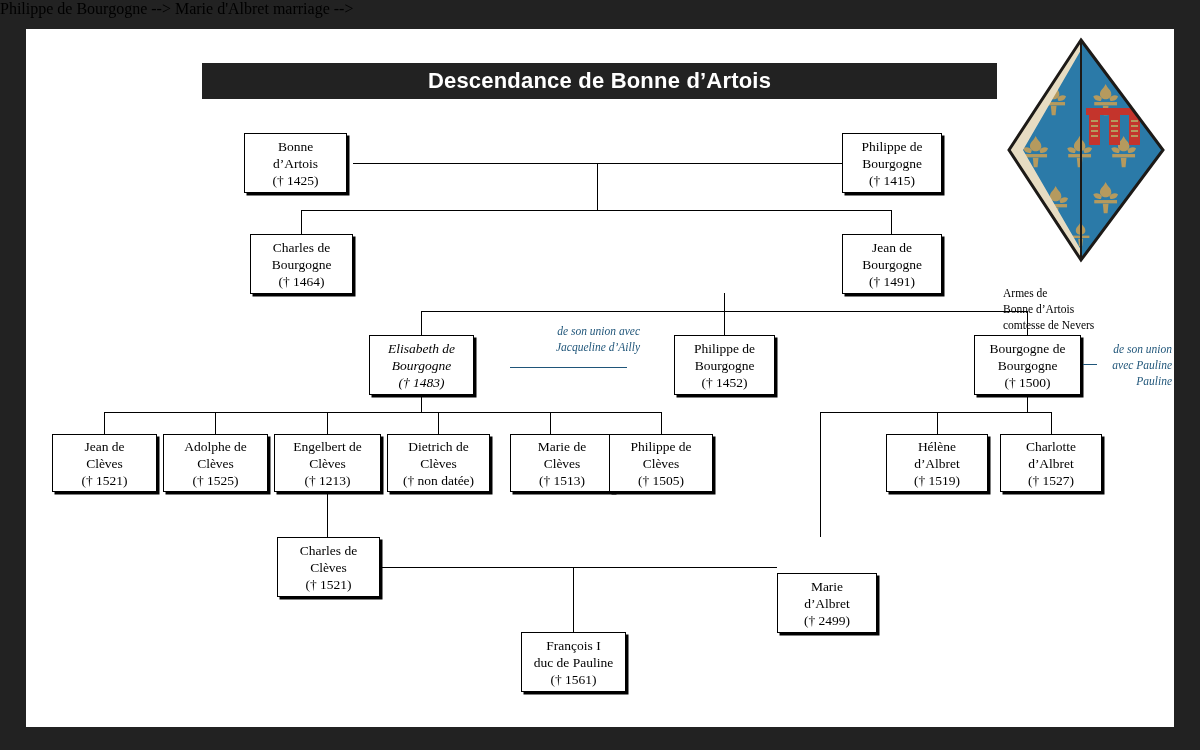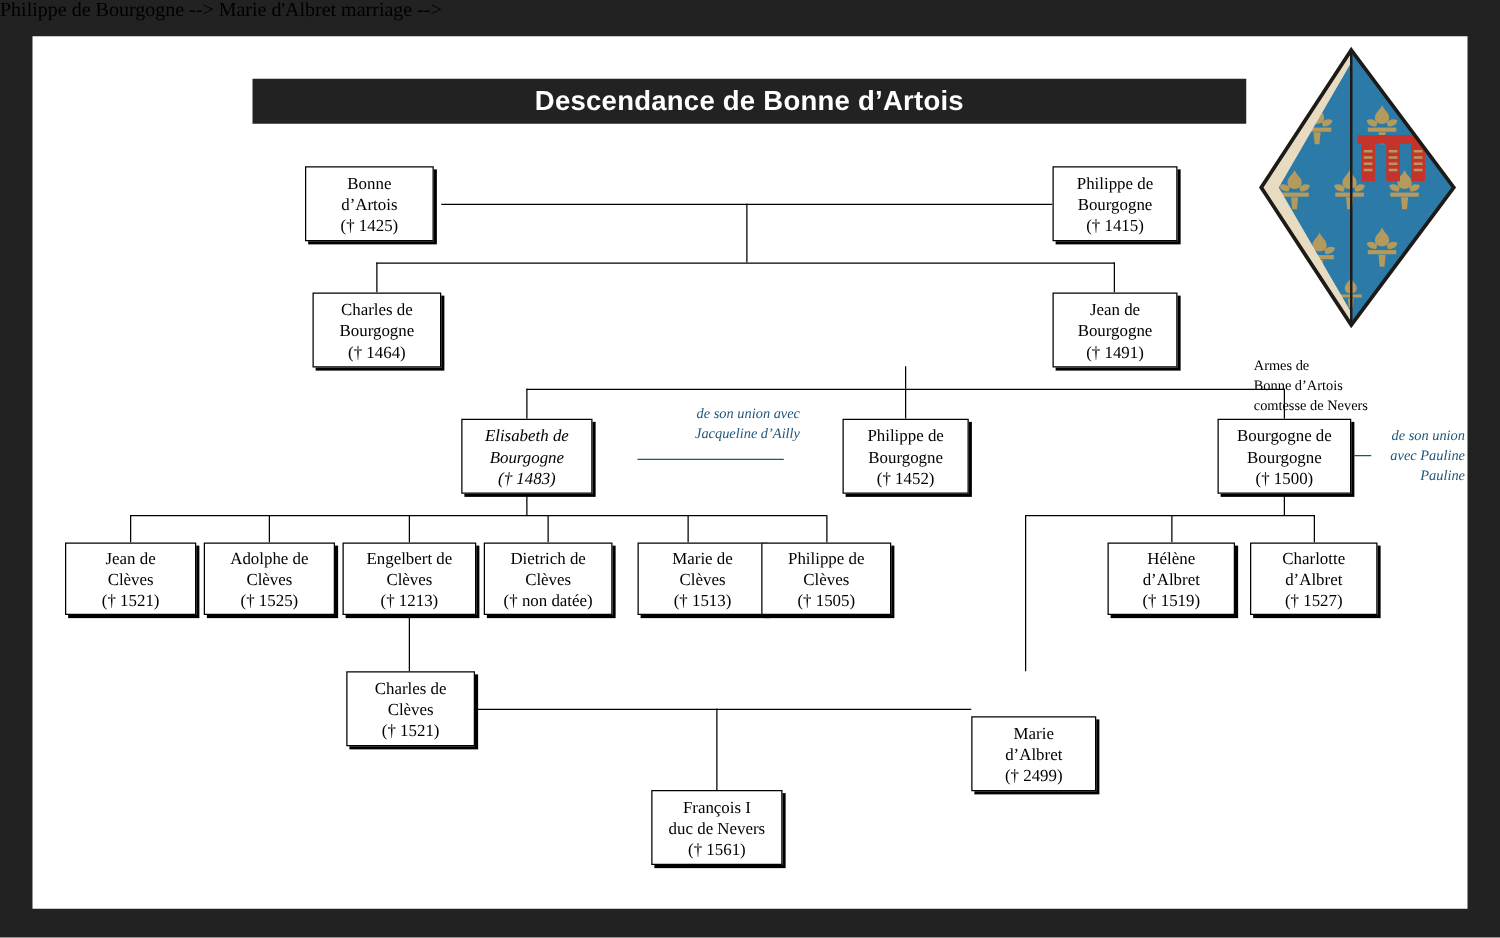--- a/index.html
+++ b/index.html
@@ -230,21 +230,21 @@
   </div>
 
   <div class="node" style="left:777px;top:537px;width:100px;height:60px;margin-top:36px;">
     <span class="ln">Marie</span>
     <span class="ln">d’Albret</span>
     <span class="ln">(† 2499)</span>
   </div>
 
   <div class="node" style="left:521px;top:632px;width:105px;height:60px;">
     <span class="ln">François I</span>
-    <span class="ln">duc de Nevers</span>
+    <span class="ln">duc de Pauline</span>
     <span class="ln">(† 1561)</span>
   </div>
 
   
   <div class="annot center" style="left:497px;top:323px;width:143px;">
     <span class="ln" style="display:block;">de son union avec</span>
     <span class="ln" style="display:block;">Jacqueline d’Ailly</span>
   </div>
   <div class="annot-rule" style="left:510px;top:367px;width:117px;"></div>
 

